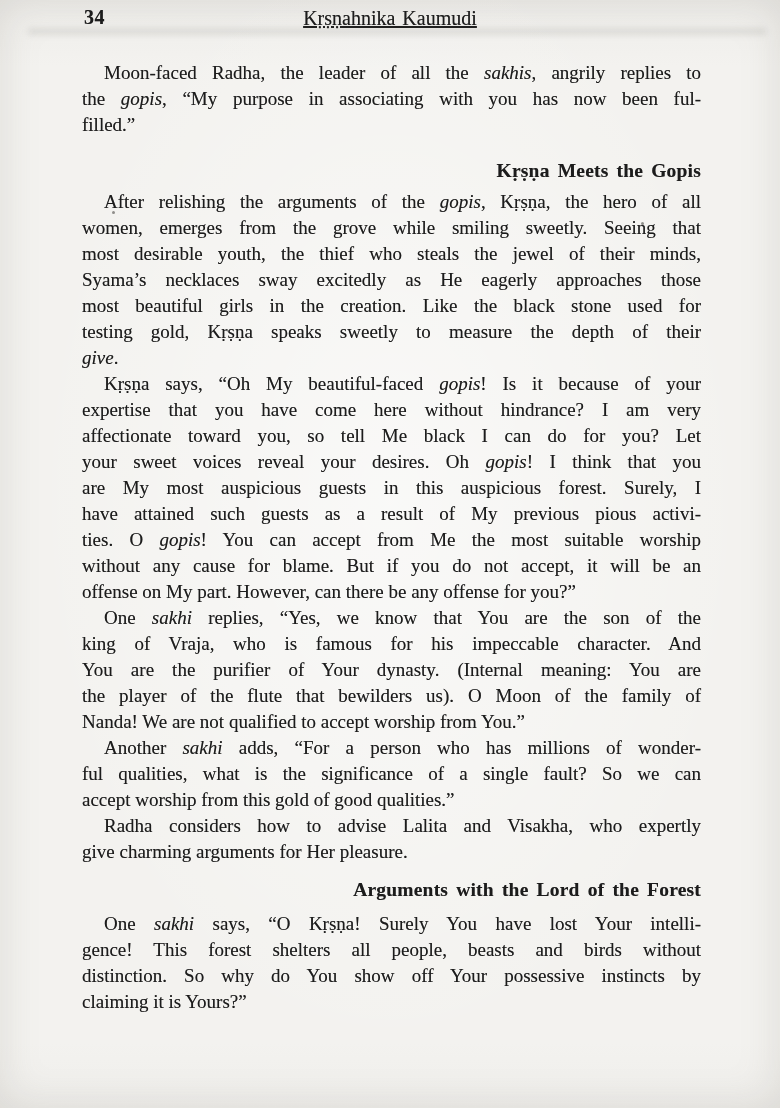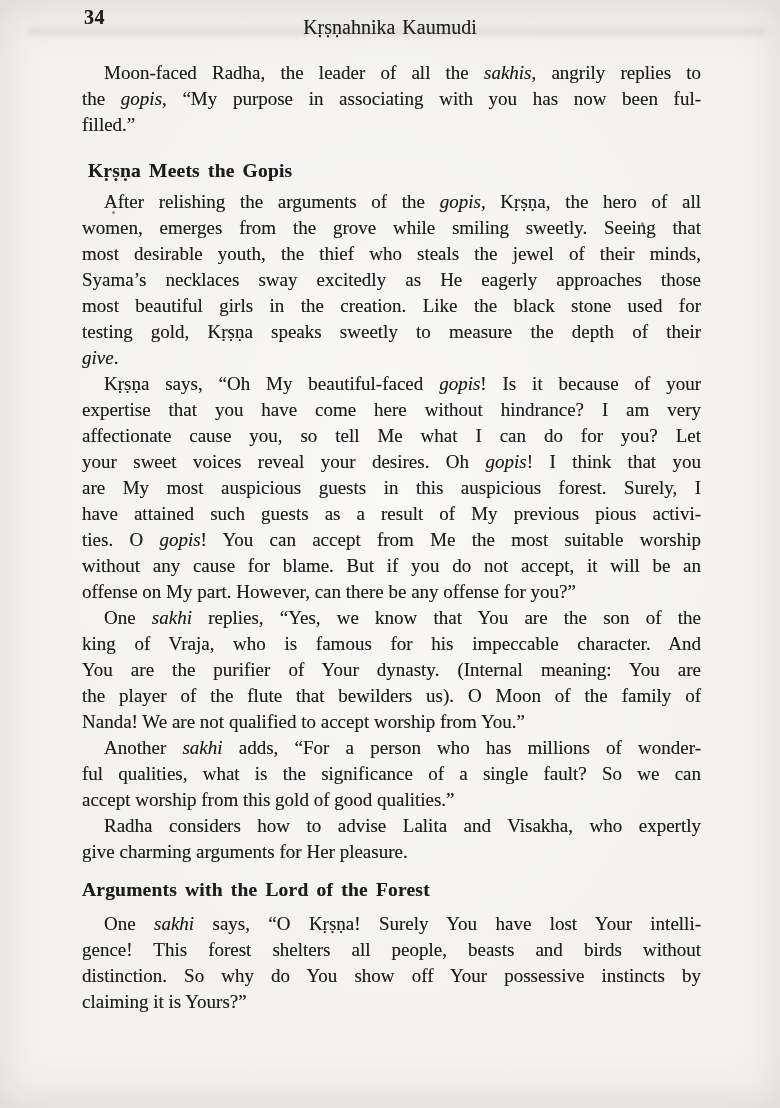--- a/index.html
+++ b/index.html
@@ -19,23 +19,24 @@
     width: 780px;
     height: 1108px;
     background:
       radial-gradient(ellipse at 50% 45%, rgba(255,255,255,0.55) 0%, rgba(255,255,255,0) 65%),
       linear-gradient(180deg, #eeedea 0%, #f3f2ef 6%, #f3f2ef 94%, #efeeeb 100%);
     box-shadow: inset 0 0 40px rgba(120,115,105,0.18);
     text-shadow: 0 0 0.5px rgba(20,20,20,0.45);
   }
   .running-head {
     position: relative;
-    padding-top: 16px;
+    padding-top: 7px;
     height: 28px;
     font-size: 20px;
+    text-decoration: underline;
   }
   .page-number {
     position: absolute;
     left: 84px;
     top: 6px;
     font-weight: bold;
     font-size: 20px;
     letter-spacing: 0.5px;
   }
   .running-title {
@@ -86,20 +87,21 @@
   }
   .it {
     font-style: italic;
   }
   .heading {
     font-weight: bold;
     font-size: 19.5px;
     line-height: 26px;
     word-spacing: 3px;
     letter-spacing: 0.2px;
+    text-align: right;
   }
   .heading.h1 {
     margin-top: 20px;
     margin-bottom: 5px;
     padding-left: 6px;
   }
   .heading.h2 {
     margin-top: 12px;
     margin-bottom: 8px;
   }
@@ -129,21 +131,21 @@
         <div class="line"><span>women, emerges from the grove while smiling sweetly. Seeing that</span></div>
         <div class="line"><span>most desirable youth, the thief who steals the jewel of their minds,</span></div>
         <div class="line"><span>Syama’s necklaces sway excitedly as He eagerly approaches those</span></div>
         <div class="line"><span>most beautiful girls in the creation. Like the black stone used for</span></div>
         <div class="line"><span>testing gold, Kṛṣṇa speaks sweetly to measure the depth of their</span></div>
         <div class="line last"><span class="it">give</span><span>.</span></div>
       </div>
       <div class="para">
         <div class="line indent"><span>Kṛṣṇa says, “Oh My beautiful-faced </span><span class="it">gopis</span><span>! Is it because of your</span></div>
         <div class="line"><span>expertise that you have come here without hindrance? I am very</span></div>
-        <div class="line"><span>affectionate cause you, so tell Me what I can do for you? Let</span></div>
+        <div class="line"><span>affectionate toward you, so tell Me black I can do for you? Let</span></div>
         <div class="line"><span>your sweet voices reveal your desires. Oh </span><span class="it">gopis</span><span>! I think that you</span></div>
         <div class="line"><span>are My most auspicious guests in this auspicious forest. Surely, I</span></div>
         <div class="line"><span>have attained such guests as a result of My previous pious activi-</span></div>
         <div class="line"><span>ties. O </span><span class="it">gopis</span><span>! You can accept from Me the most suitable worship</span></div>
         <div class="line"><span>without any cause for blame. But if you do not accept, it will be an</span></div>
         <div class="line last"><span>offense on My part. However, can there be any offense for you?”</span></div>
       </div>
       <div class="para">
         <div class="line indent"><span>One </span><span class="it">sakhi</span><span> replies, “Yes, we know that You are the son of the</span></div>
         <div class="line"><span>king of Vraja, who is famous for his impeccable character. And</span></div>

